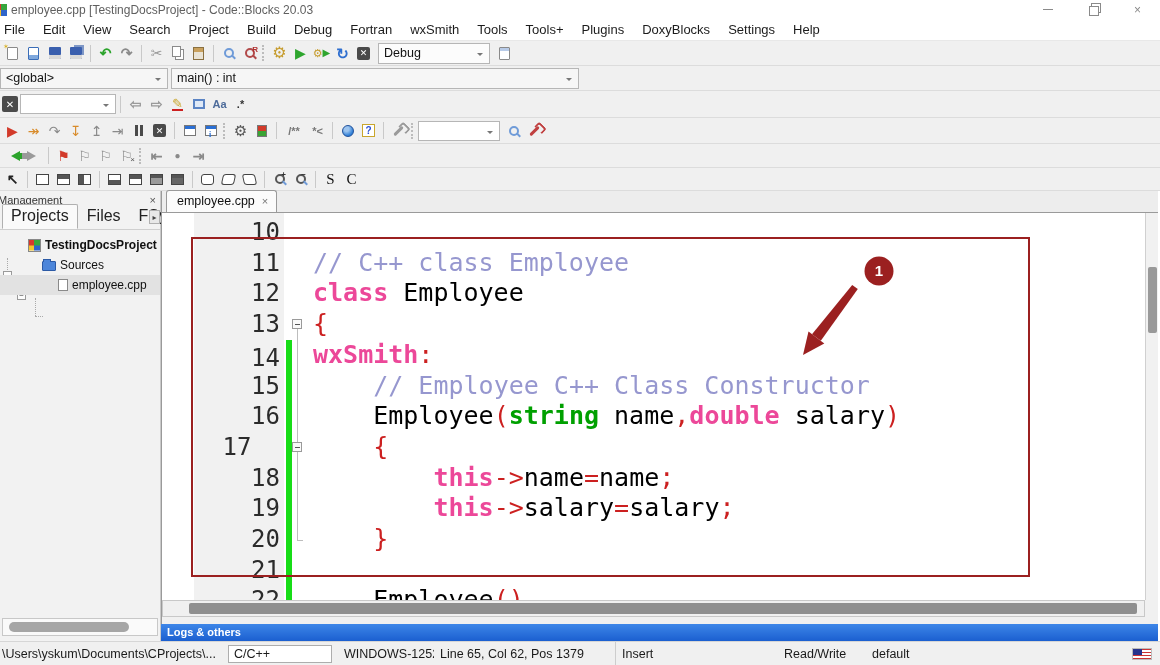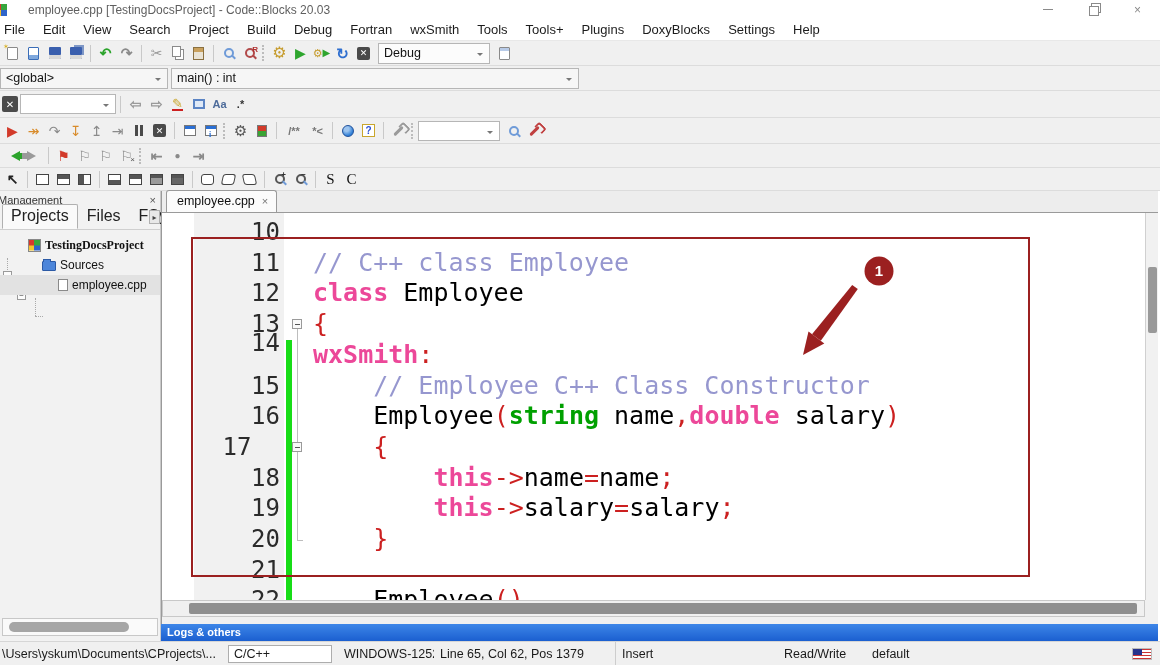--- a/index.html
+++ b/index.html
@@ -6,21 +6,21 @@
   html,body { margin:0; padding:0; }
   body {
     width:1160px; height:665px; position:relative; overflow:hidden;
     font-family:"Liberation Sans", sans-serif; background:#fff; font-size:12px; color:#111;
   }
   
   .titlebar { height:19px; background:#fff; display:flex; align-items:center; }
   .appicon { width:12px; height:12px; margin-left:-5px; flex:0 0 auto;
     background-image:linear-gradient(90deg,#d8372c 50%,#37a53d 50%),linear-gradient(90deg,#f4c52e 50%,#2f64c9 50%);
     background-size:100% 50%; background-position:top,bottom; background-repeat:no-repeat; }
-  .title-text { color:#5f5f5f; font-size:12px; margin-left:21px; white-space:nowrap; }
+  .title-text { color:#5f5f5f; font-size:12px; margin-left:4px; white-space:nowrap; }
   .winbtns { margin-left:auto; display:flex; height:100%; }
   .wbtn { width:45px; display:flex; align-items:center; justify-content:center; color:#8a8a8a; font-size:12px; }
   .wmin { width:10px; height:1px; background:#8a8a8a; }
   .wrest { width:8px; height:8px; border:1px solid #8a8a8a; position:relative; background:#fff; }
   .wrest::before { content:''; position:absolute; left:1px; top:-4px; width:8px; height:8px; border:1px solid #8a8a8a; }
   .wrest::after { content:''; position:absolute; left:-1px; top:-1px; width:8px; height:8px; background:#fff; border:1px solid #8a8a8a; }
   
   .menubar { height:22px; background:#fff; display:flex; align-items:center; border-bottom:1px solid #e8e8e8; }
   .mi { padding:0 9px; font-size:13px; line-height:21px; color:#1c1c1c; white-space:nowrap; }
   .mi:first-child { margin-left:-5px; }
@@ -79,21 +79,21 @@
   .lp-title { margin-left:-6px; white-space:nowrap; }
   .lp-x { margin-left:auto; color:#555; font-size:11px; }
   .lp-tabs { height:22px; display:flex; align-items:flex-end; padding-left:2px; border-bottom:1px solid #cfcfcf; position:relative; }
   .ptab { padding:2px 8px 3px; font-size:16px; color:#222; border:1px solid transparent; white-space:nowrap; }
   .ptab.act { background:#fafafa; border-color:#b0b0b0; border-bottom-color:#fafafa; border-radius:2px 2px 0 0; }
   .lp-ovf { position:absolute; right:0; top:2px; width:11px; height:14px; border:1px solid #b0b0b0; background:#e8e8e8; font-size:8px; color:#444; display:flex; align-items:center; justify-content:center; }
   .tree { padding-top:5px; position:relative; }
   .trow { height:20px; display:flex; align-items:center; font-size:12px; white-space:nowrap; position:relative; }
   .trow.sel { background:#e2e2e2; }
   .trow .lbl { margin-left:4px; }
-  .trow.bold .lbl { font-weight:bold;font-family:Liberation Serif, serif; }
+  .trow.bold .lbl { font-weight:bold; }
   .ticon { width:14px; height:13px; flex:0 0 auto; position:relative; }
   .workspace-icon { border-radius:50%; width:13px; height:13px; background:radial-gradient(circle at 35% 30%, #8fc0f5 0 20%, #2f6fd0 75%); border:1px solid #1d4fa0; }
   .project-icon { width:13px; height:13px;
     background-image:linear-gradient(90deg,#d8372c 50%,#37a53d 50%),linear-gradient(90deg,#f4c52e 50%,#2f64c9 50%);
     background-size:100% 50%; background-position:top,bottom; background-repeat:no-repeat; border:1px solid #888; }
   .folder-icon { width:14px; height:10px; background:#4d86da; border:1px solid #2c5aa5; border-radius:1px; position:relative; margin-top:2px; }
   .folder-icon::before { content:''; position:absolute; top:-3px; left:0; width:6px; height:2px; background:#4d86da; border:1px solid #2c5aa5; border-bottom:none; }
   .file-icon { width:10px; height:12px; background:#fff; border:1px solid #8a8a8a; margin-left:2px; }
   .expbox { position:absolute; width:9px; height:9px; border:1px solid #9a9a9a; background:#fcfcfc; font-size:8px; line-height:7px; text-align:center; color:#444; }
   .dash { position:absolute; border-left:1px dotted #aaa; }
@@ -490,21 +490,21 @@
         <div id="codeLayer">
             <div class="num" style="top: 4px;">10</div>
             <div class="cl" style="top: 4px;"></div>
             <div class="num" style="top: 35px;">11</div>
             <div class="cl" style="top: 35px;"><span class="tk-comment">// C++ class Employee</span></div>
             <div class="num" style="top: 65px;">12</div>
             <div class="cl" style="top: 65px;"><span class="tk-kw">class</span><span class="tk-plain"> Employee</span></div>
             <div class="num" style="top: 96px;">13</div>
             <div class="foldbox" style="top: 106px;"></div>
             <div class="cl" style="top: 96px;"><span class="tk-red">{</span></div>
-            <div class="num" style="top: 115px;">14</div>
+            <div class="num" style="top: 130px;">14</div>
             <div class="cl" style="top: 127px;"><span class="tk-kw">wxSmith</span><span class="tk-red">:</span></div>
             <div class="num" style="top: 158px;">15</div>
             <div class="cl" style="top: 158px;"><span class="tk-plain">    </span><span class="tk-comment">// Employee C++ Class Constructor</span></div>
             <div class="num" style="top: 188px;">16</div>
             <div class="cl" style="top: 188px;"><span class="tk-plain">    Employee</span><span class="tk-red">(</span><span class="tk-type">string</span><span class="tk-plain"> name</span><span class="tk-red">,</span><span class="tk-kw">double</span><span class="tk-plain"> salary</span><span class="tk-red">)</span></div>
             <div class="num" style="top: 219px; text-align: center;">17</div>
             <div class="foldbox" style="top: 229px;"></div>
             <div class="cl" style="top: 219px;"><span class="tk-plain">    </span><span class="tk-red">{</span></div>
             <div class="num" style="top: 250px;">18</div>
             <div class="cl" style="top: 250px;"><span class="tk-plain">        </span><span class="tk-kw">this</span><span class="tk-red">-&gt;</span><span class="tk-plain">name</span><span class="tk-red">=</span><span class="tk-plain">name</span><span class="tk-red">;</span></div>

